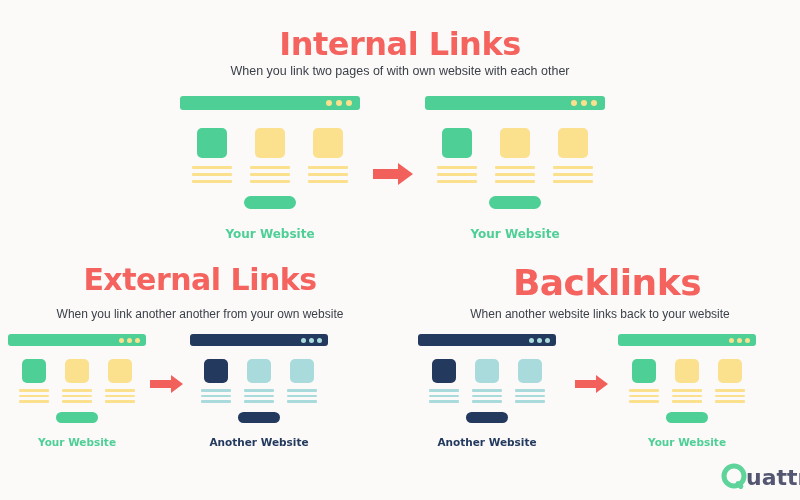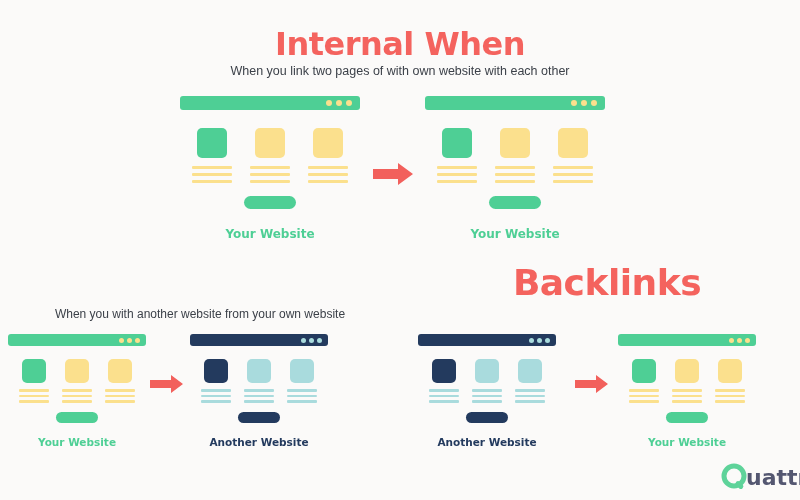--- a/index.html
+++ b/index.html
@@ -64,21 +64,21 @@
   
   .wm{position:absolute;right:-6px;bottom:6px;height:34px;display:flex;align-items:center;}
   .wm svg{display:block;}
 </style>
 </head>
 <body>
 
 <div class="stage">
 
 
-  <div class="sec-title" style="left:0;right:0;top:28px;position:absolute;font-size:32px;">Internal When</div>
+  <div class="sec-title" style="left:0;right:0;top:28px;position:absolute;font-size:32px;">Internal Links</div>
   <div class="sec-sub" style="left:0;right:0;top:64px;position:absolute;font-size:12.5px;">When you link two pages of with own website with each other</div>
 
   <div class="mock" style="left:180px;top:96px;width:180px;">
     <div class="bar" style="height:14px;background:#4ecf95;">
       <div class="dots">
         <span class="dot" style="width:6px;height:6px;background:#fbe08d;"></span>
         <span class="dot" style="width:6px;height:6px;background:#fbe08d;"></span>
         <span class="dot" style="width:6px;height:6px;background:#fbe08d;"></span>
       </div>
     </div>
@@ -153,21 +153,22 @@
           <span class="ln" style="height:3px;background:#fbe08d;"></span>
         </div>
       </div>
     </div>
     <div class="pillwrap" style="margin-top:13px;">
       <div class="pill" style="width:52px;height:13px;background:#4ecf95;"></div>
     </div>
     <div class="caption" style="margin-top:18px;font-size:12px;color:#4ecf95;">Your Website</div>
   </div>
 
-  <div class="sec-sub" style="left:0;width:400px;top:307px;position:absolute;font-size:12px;">When you with another website from your own website</div>
+  <div class="sec-title" style="left:0;width:400px;top:265px;position:absolute;font-size:30px;">External Links</div>
+  <div class="sec-sub" style="left:0;width:400px;top:307px;position:absolute;font-size:12px;">When you link another another from your own website</div>
 
   <div class="mock" style="left:8px;top:334px;width:138px;">
     <div class="bar" style="height:12px;background:#4ecf95;">
       <div class="dots" style="gap:3px;margin-right:6px;">
         <span class="dot" style="width:5px;height:5px;background:#fbe08d;"></span>
         <span class="dot" style="width:5px;height:5px;background:#fbe08d;"></span>
         <span class="dot" style="width:5px;height:5px;background:#fbe08d;"></span>
       </div>
     </div>
     <div class="cards" style="margin-top:13px;gap:13px;">
@@ -242,20 +243,21 @@
         </div>
       </div>
     </div>
     <div class="pillwrap" style="margin-top:9px;">
       <div class="pill" style="width:42px;height:11px;background:#233a5e;"></div>
     </div>
     <div class="caption" style="margin-top:13px;font-size:10.5px;color:#233a5e;">Another Website</div>
   </div>
 
   <div class="sec-title" style="left:407px;width:400px;top:265px;position:absolute;font-size:36px;">Backlinks</div>
+  <div class="sec-sub" style="left:400px;width:400px;top:307px;position:absolute;font-size:12px;">When another website links back to your website</div>
 
   <div class="mock" style="left:418px;top:334px;width:138px;">
     <div class="bar" style="height:12px;background:#233a5e;">
       <div class="dots" style="gap:3px;margin-right:6px;">
         <span class="dot" style="width:5px;height:5px;background:#a9dbdd;"></span>
         <span class="dot" style="width:5px;height:5px;background:#a9dbdd;"></span>
         <span class="dot" style="width:5px;height:5px;background:#a9dbdd;"></span>
       </div>
     </div>
     <div class="cards" style="margin-top:13px;gap:13px;">

